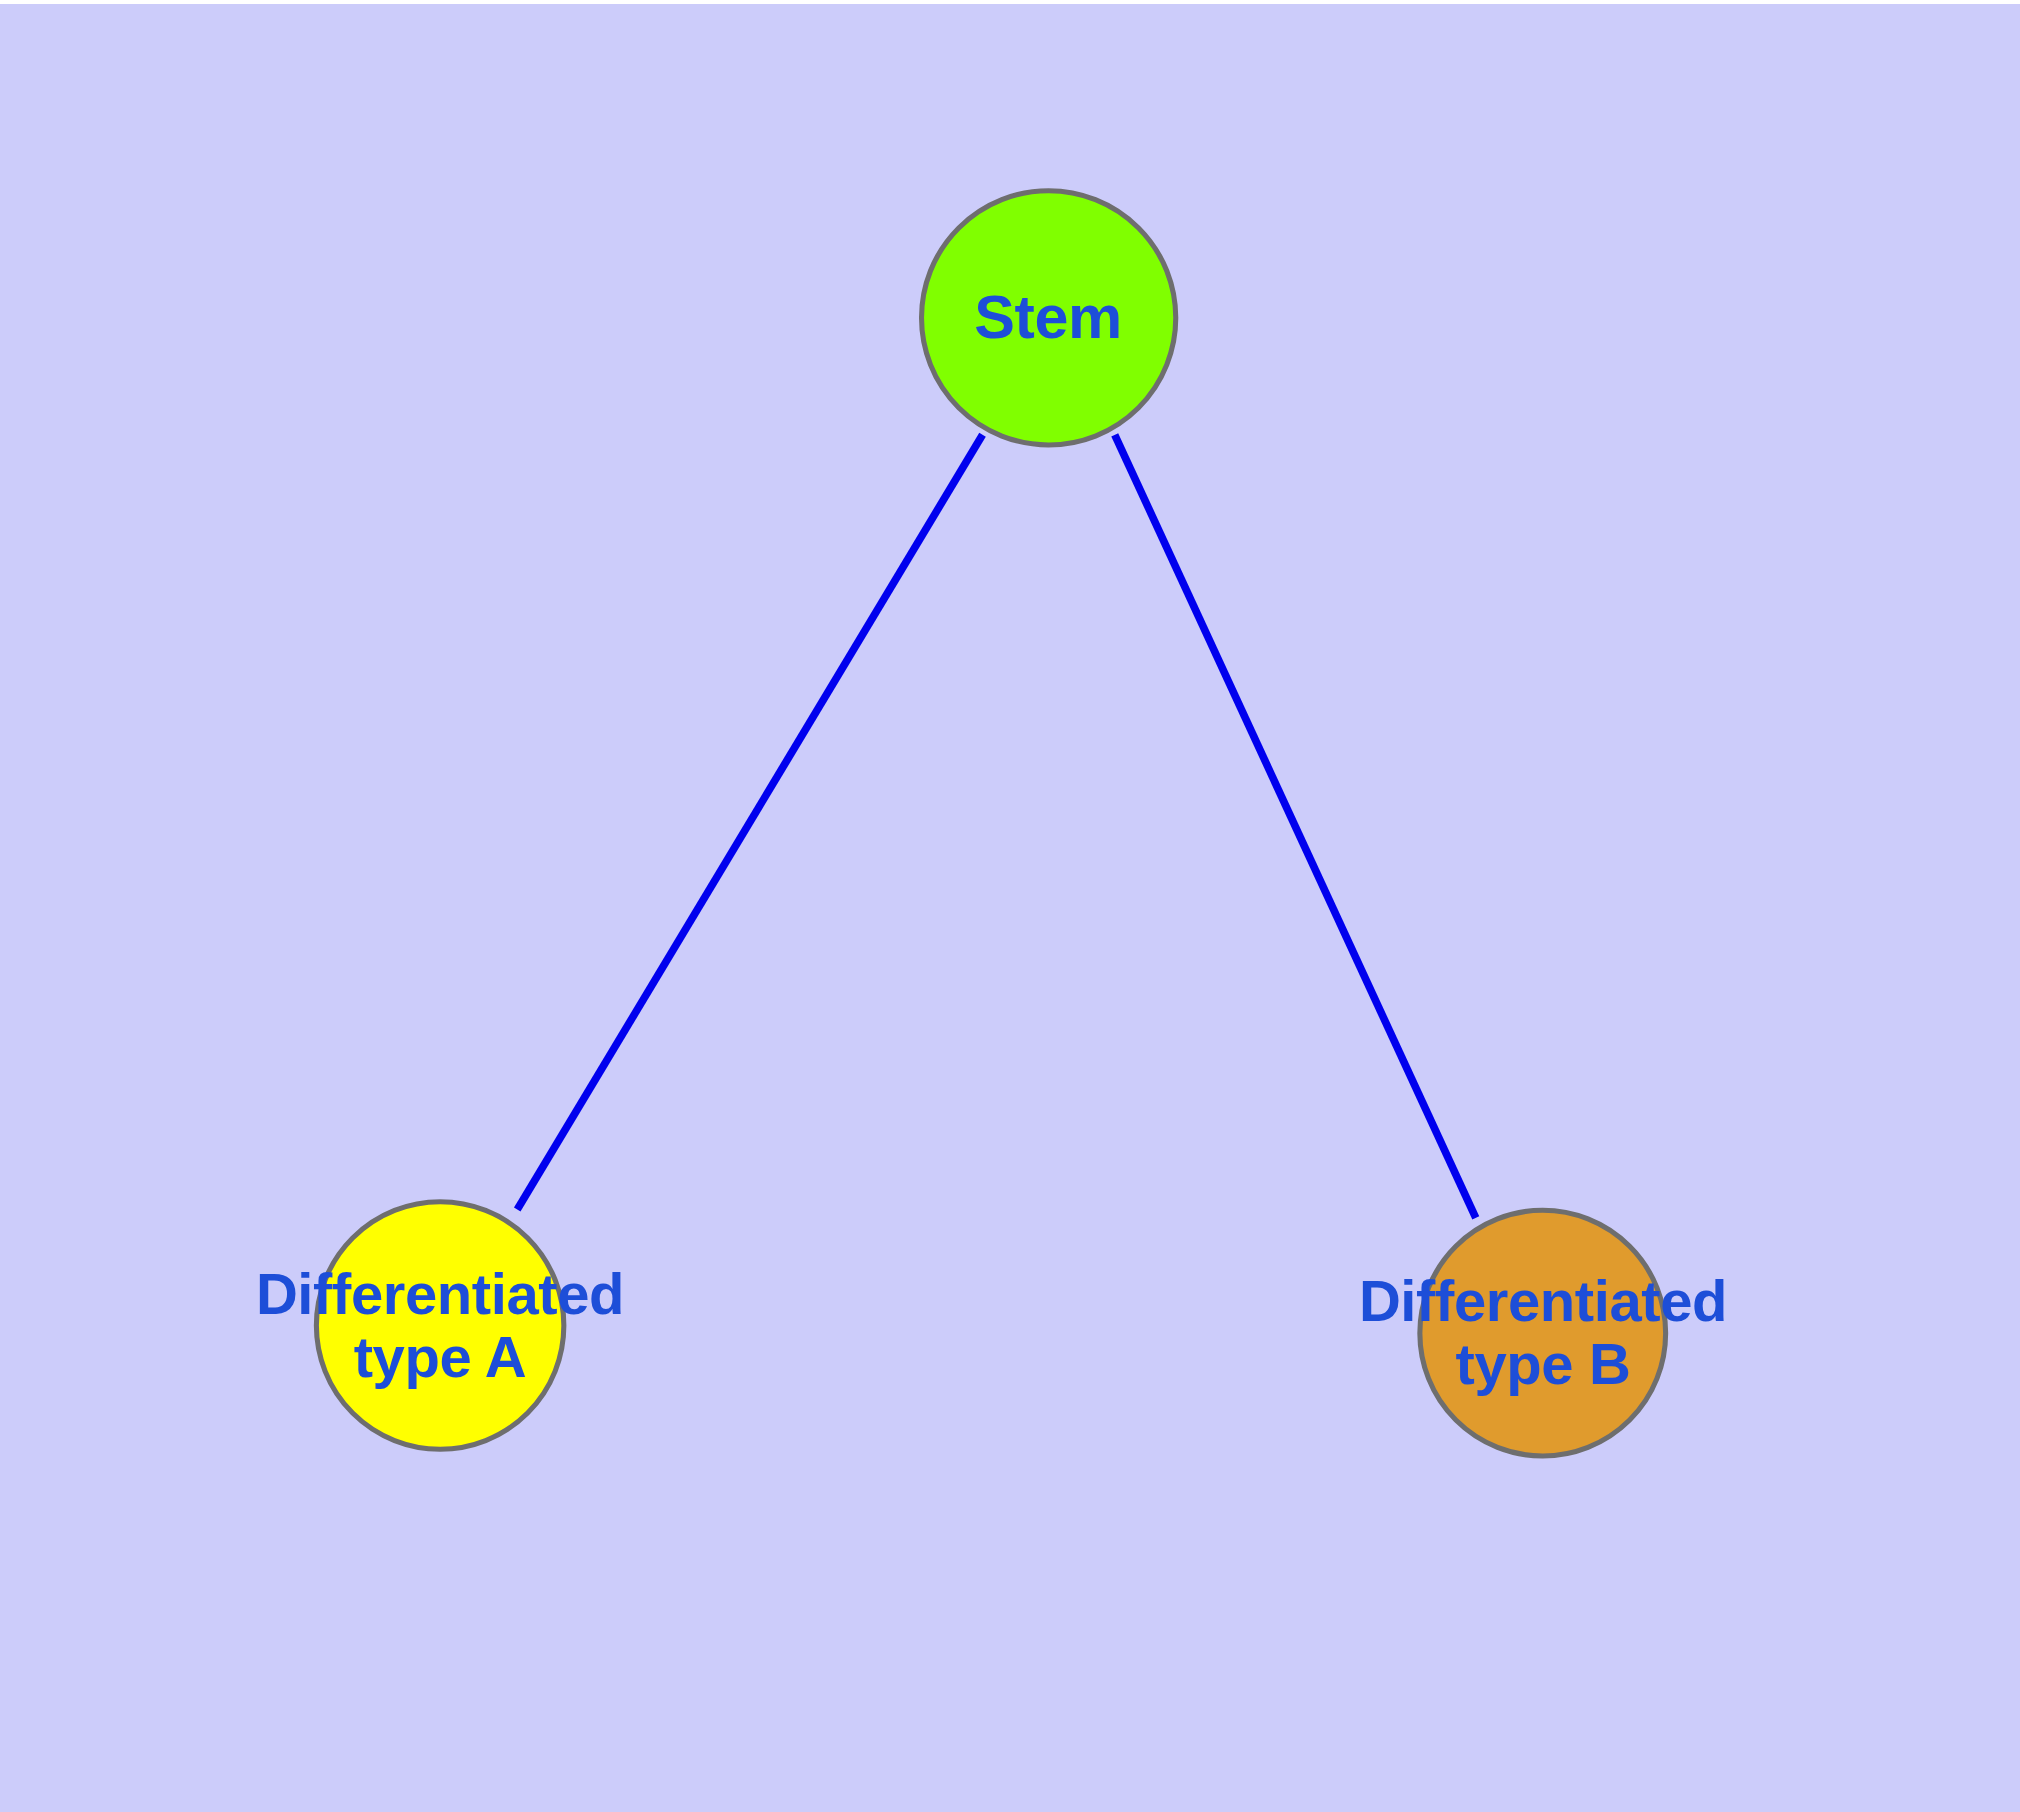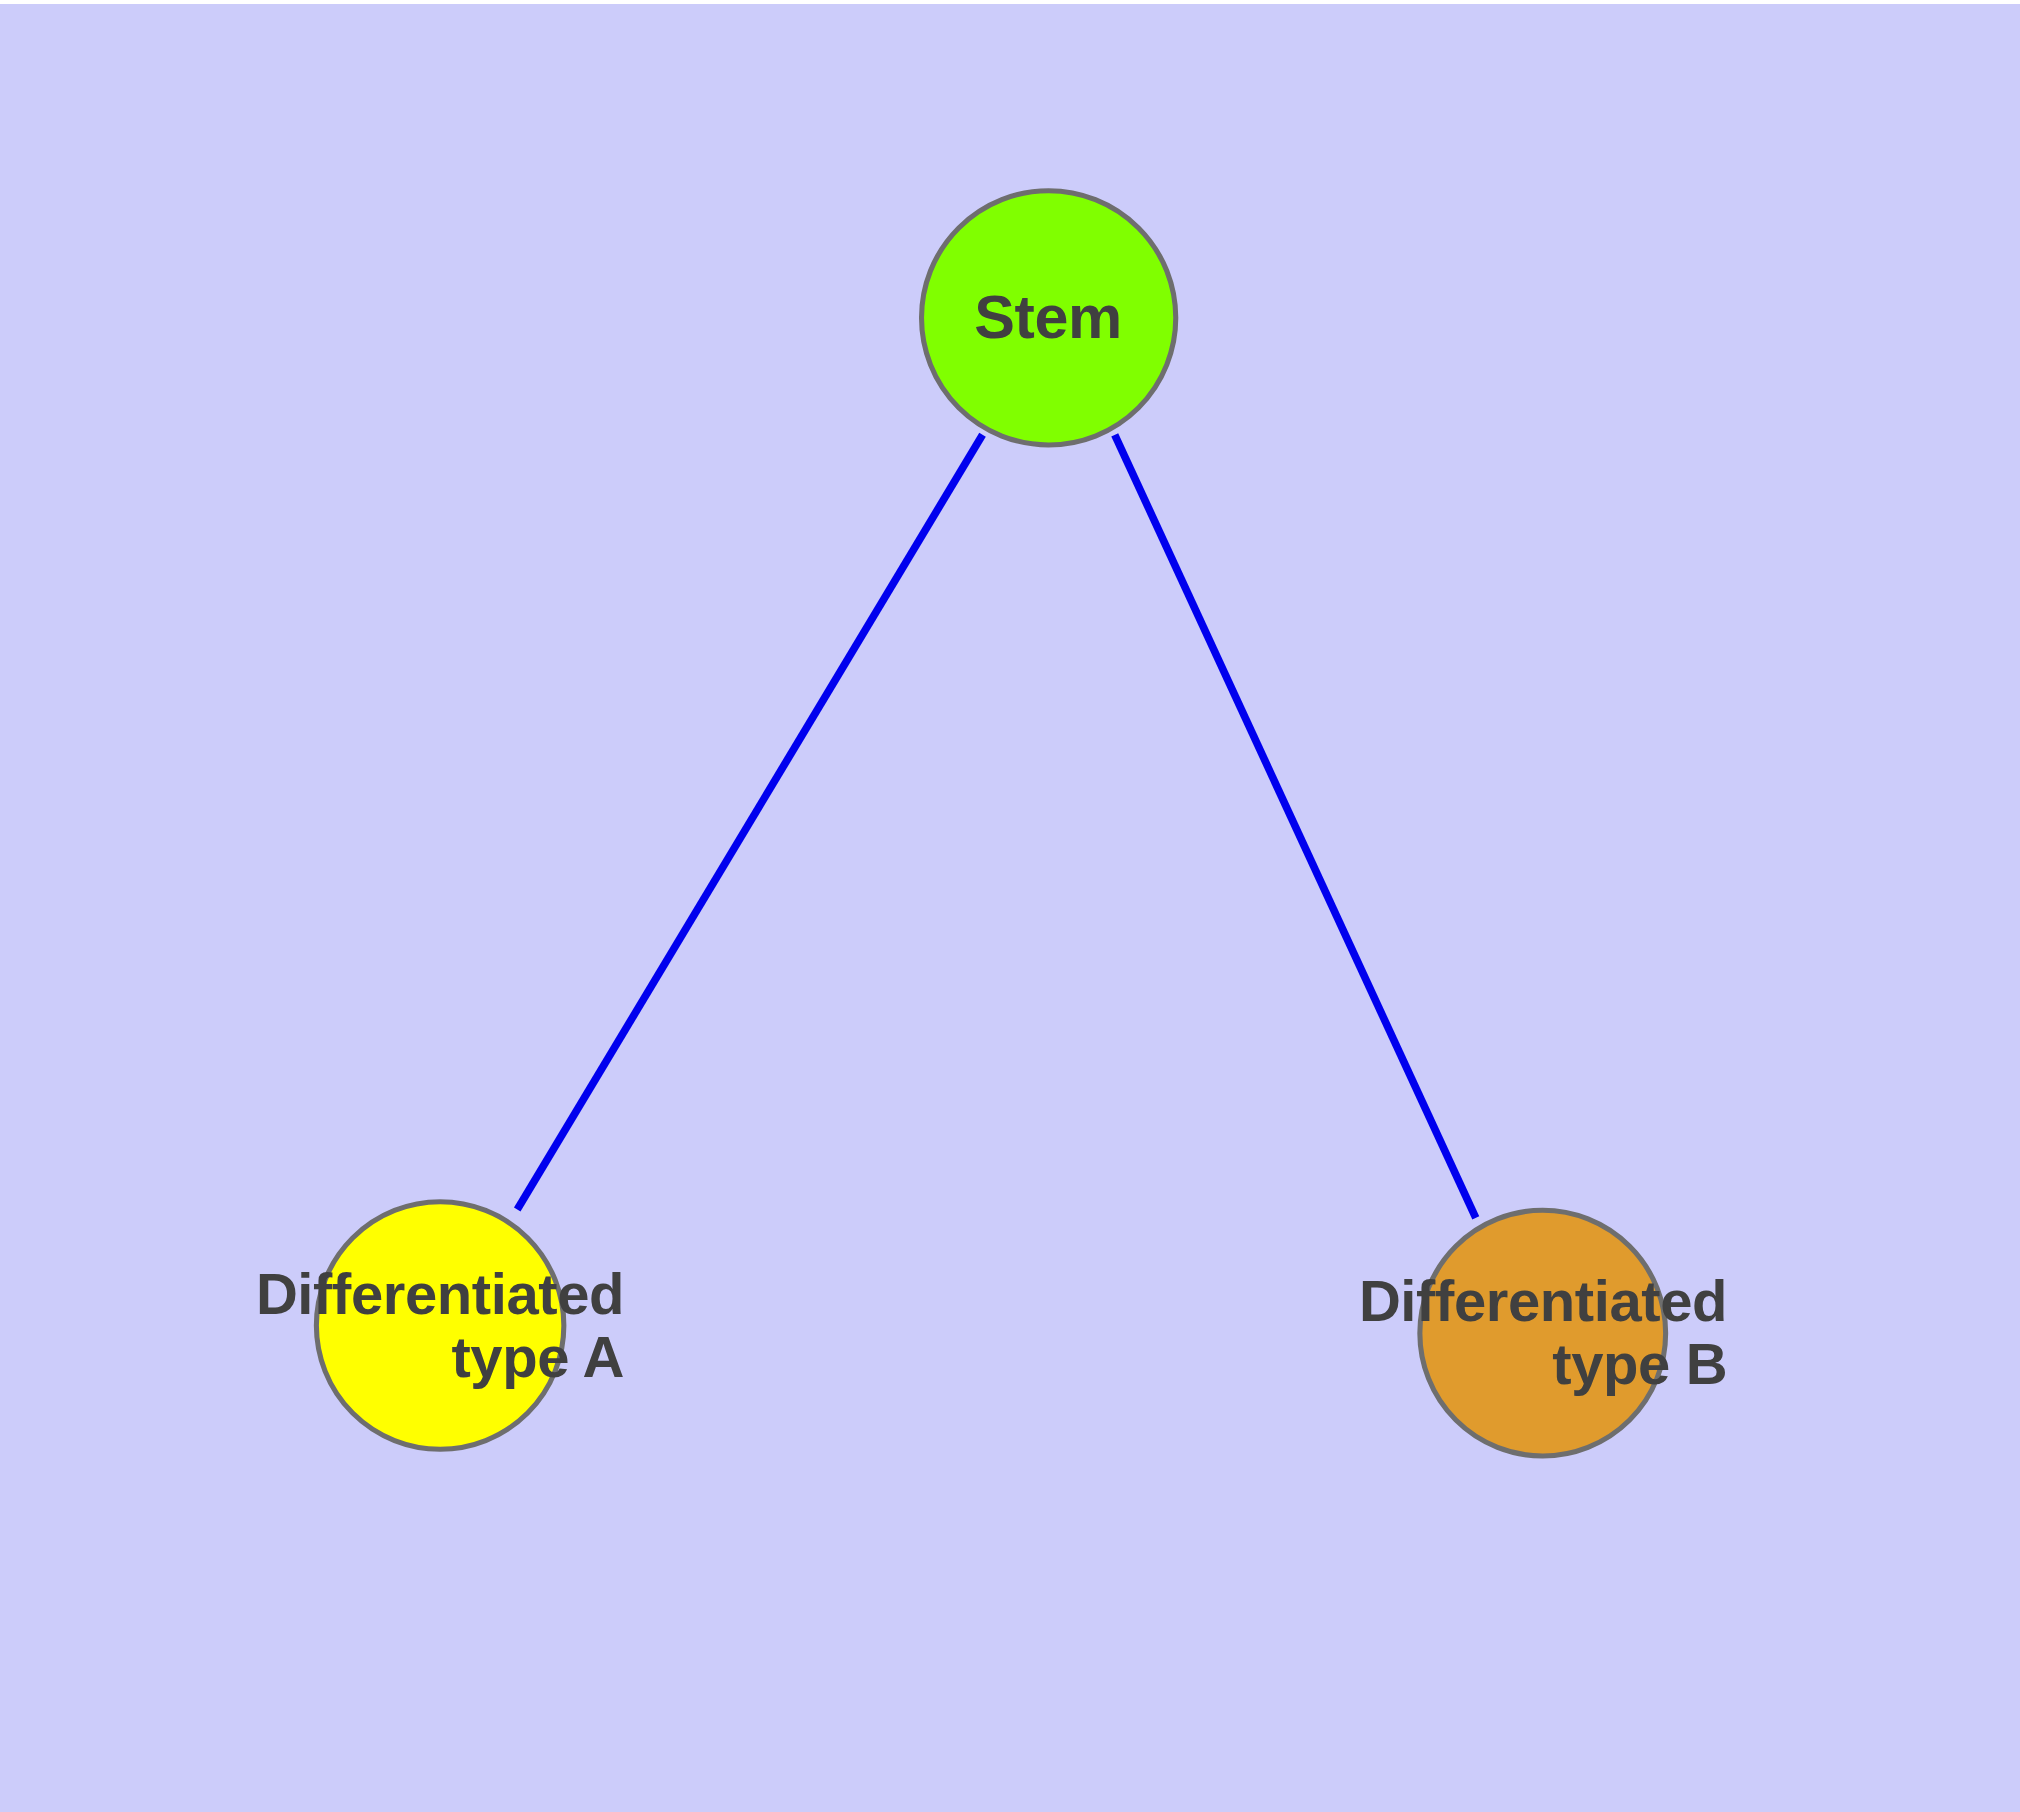--- a/index.html
+++ b/index.html
@@ -26,23 +26,23 @@
   }
   #graph-svg {
     position: absolute;
     left: 0;
     top: 0;
     width: 2021px;
     height: 1812px;
   }
   .node-label {
     position: absolute;
-    text-align: right;
+    text-align: center;
     font-weight: bold;
-    color: #404040;
+    color: #1d4ed8;
     line-height: 1.08;
     white-space: pre;
     letter-spacing: -0.4px;
     pointer-events: none;
     transform: translate(-50%, -50%);
   }
 </style>
 </head>
 <body>
 

